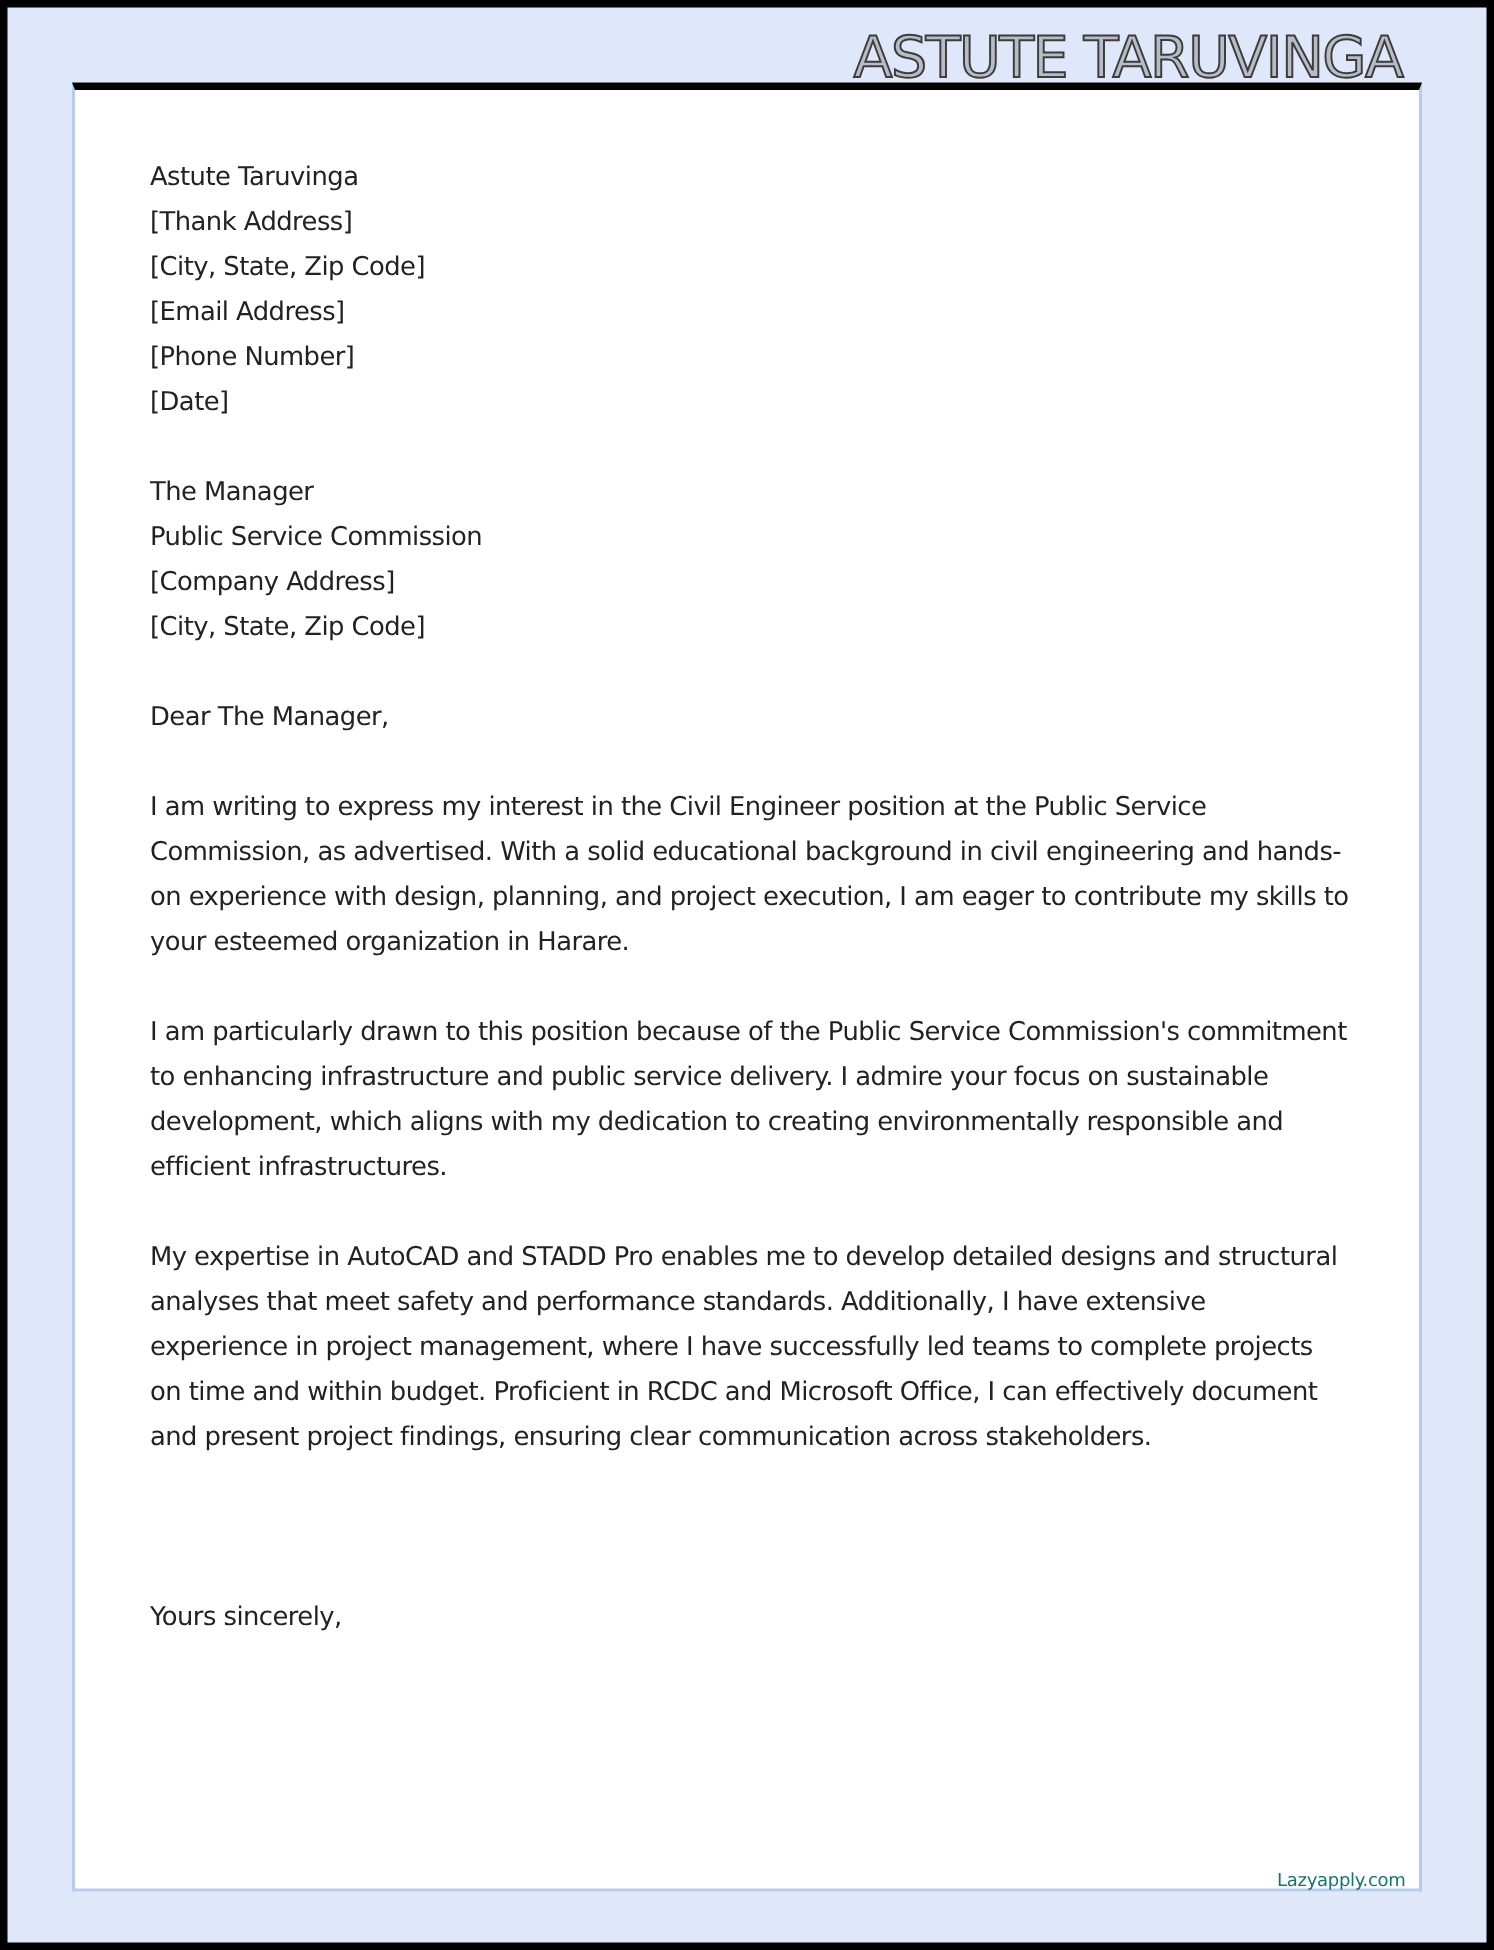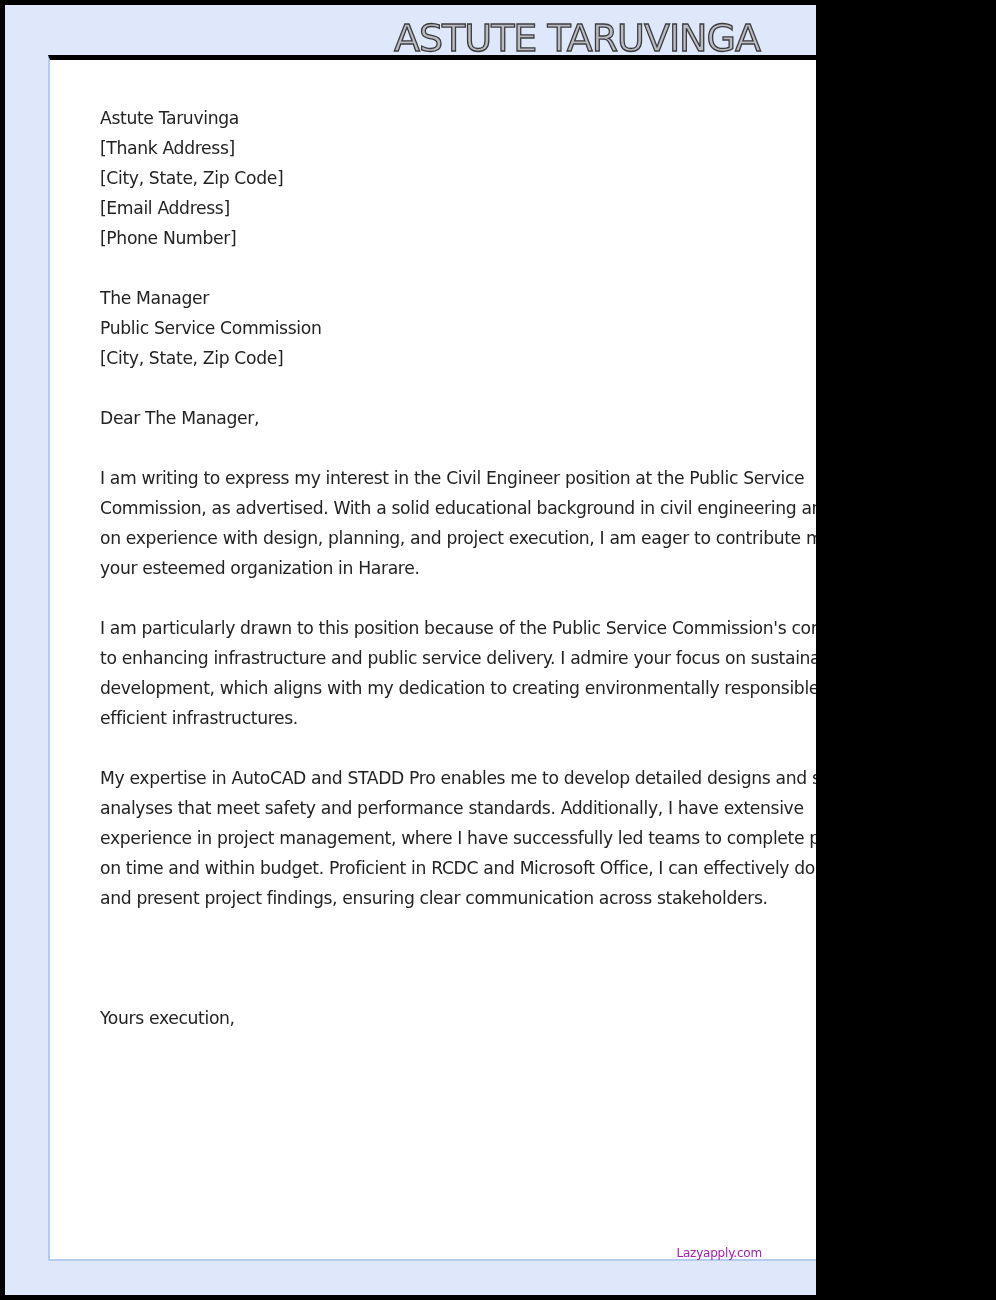--- a/index.html
+++ b/index.html
@@ -5,21 +5,21 @@
     * { box-sizing: border-box; margin: 0; padding: 0; }
     html, body { width: 996px; height: 1300px; overflow: hidden; }
     body {
       background: #000;
       font-family: "DejaVu Sans", sans-serif;
       position: relative;
     }
     .frame {
       position: absolute;
       left: 5px; top: 5px;
-      width: 811px; height: 1290px;
+      width: 986px; height: 1290px;
       background: #dfe7fa;
       overflow: hidden;
     }
     .title {
       position: absolute;
       right: 56px;
       top: 11px;
       font-family: "DejaVu Sans", sans-serif;
       font-size: 38px;
       line-height: 44px;
@@ -49,55 +49,57 @@
       z-index: 2;
     }
     .letter .line { display: block; height: 30px; white-space: nowrap; }
     .letter .gap { display: block; height: 30px; }
     .letter p { display: block; }
     .watermark {
       position: absolute;
       right: 54px;
       top: 1241px;
       font-size: 12px;
-      color: #a21caf;
+      color: #0f766e;
       letter-spacing: -0.2px;
       z-index: 3;
     }
   </style>
 </head>
 <body>
 
 <div class="frame">
   <div class="title">ASTUTE TARUVINGA</div>
 
   <div class="card"></div>
 
   <div class="letter">
     <div>
       <span class="line">Astute Taruvinga</span>
       <span class="line">[Thank Address]</span>
       <span class="line">[City, State, Zip Code]</span>
       <span class="line">[Email Address]</span>
       <span class="line">[Phone Number]</span>
+      <span class="line">[Date]</span>
     </div>
     <span class="gap"></span>
     <div>
       <span class="line">The Manager</span>
       <span class="line">Public Service Commission</span>
+      <span class="line">[Company Address]</span>
       <span class="line">[City, State, Zip Code]</span>
     </div>
     <span class="gap"></span>
     <span class="line">Dear The Manager,</span>
     <span class="gap"></span>
     <p>I am writing to express my interest in the Civil Engineer position at the Public Service Commission, as advertised. With a solid educational background in civil engineering and hands-on experience with design, planning, and project execution, I am eager to contribute my skills to your esteemed organization in Harare.</p>
     <span class="gap"></span>
     <p>I am particularly drawn to this position because of the Public Service Commission's commitment to enhancing infrastructure and public service delivery. I admire your focus on sustainable development, which aligns with my dedication to creating environmentally responsible and efficient infrastructures.</p>
     <span class="gap"></span>
     <p>My expertise in AutoCAD and STADD Pro enables me to develop detailed designs and structural analyses that meet safety and performance standards. Additionally, I have extensive experience in project management, where I have successfully led teams to complete projects on time and within budget. Proficient in RCDC and Microsoft Office, I can effectively document and present project findings, ensuring clear communication across stakeholders.</p>
     <span class="gap"></span>
     <span class="gap"></span>
     <span class="gap"></span>
-    <span class="line">Yours execution,</span>
+    <span class="line">Yours sincerely,</span>
   </div>
 
   <div class="watermark">Lazyapply.com</div>
 </div>
 
 </body></html>

